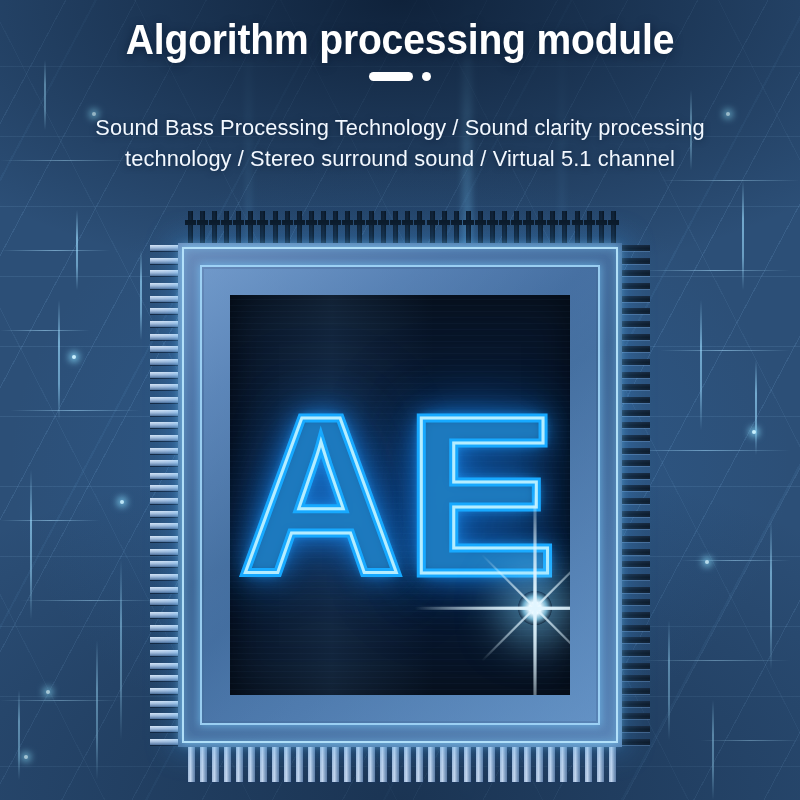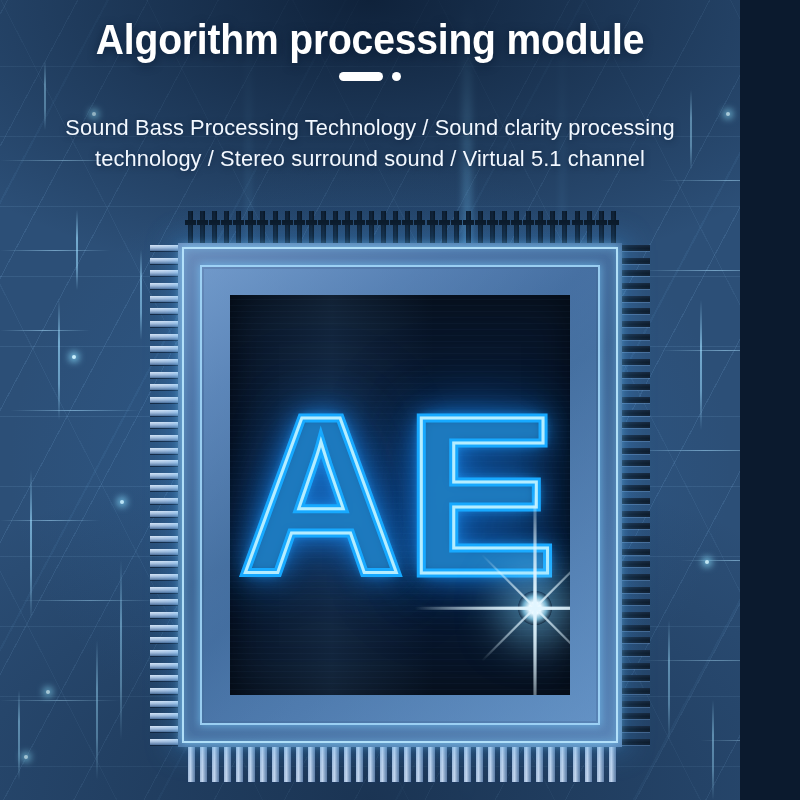--- a/index.html
+++ b/index.html
@@ -1,21 +1,21 @@
 <!DOCTYPE html>
 <html><head>
 <meta charset="utf-8">
 <style>
   html, body {
     margin: 0; padding: 0;
     background: #0b1a2e;
   }
   #stage {
     position: relative;
-    width: 740px; height: 800px;
+    width: 800px; height: 800px;
     overflow: hidden;
     font-family: "Liberation Sans", sans-serif;
     background: #2c4f77;
   }
 
   
   .bg-base {
     position: absolute; inset: 0;
     background:
       linear-gradient(180deg,

